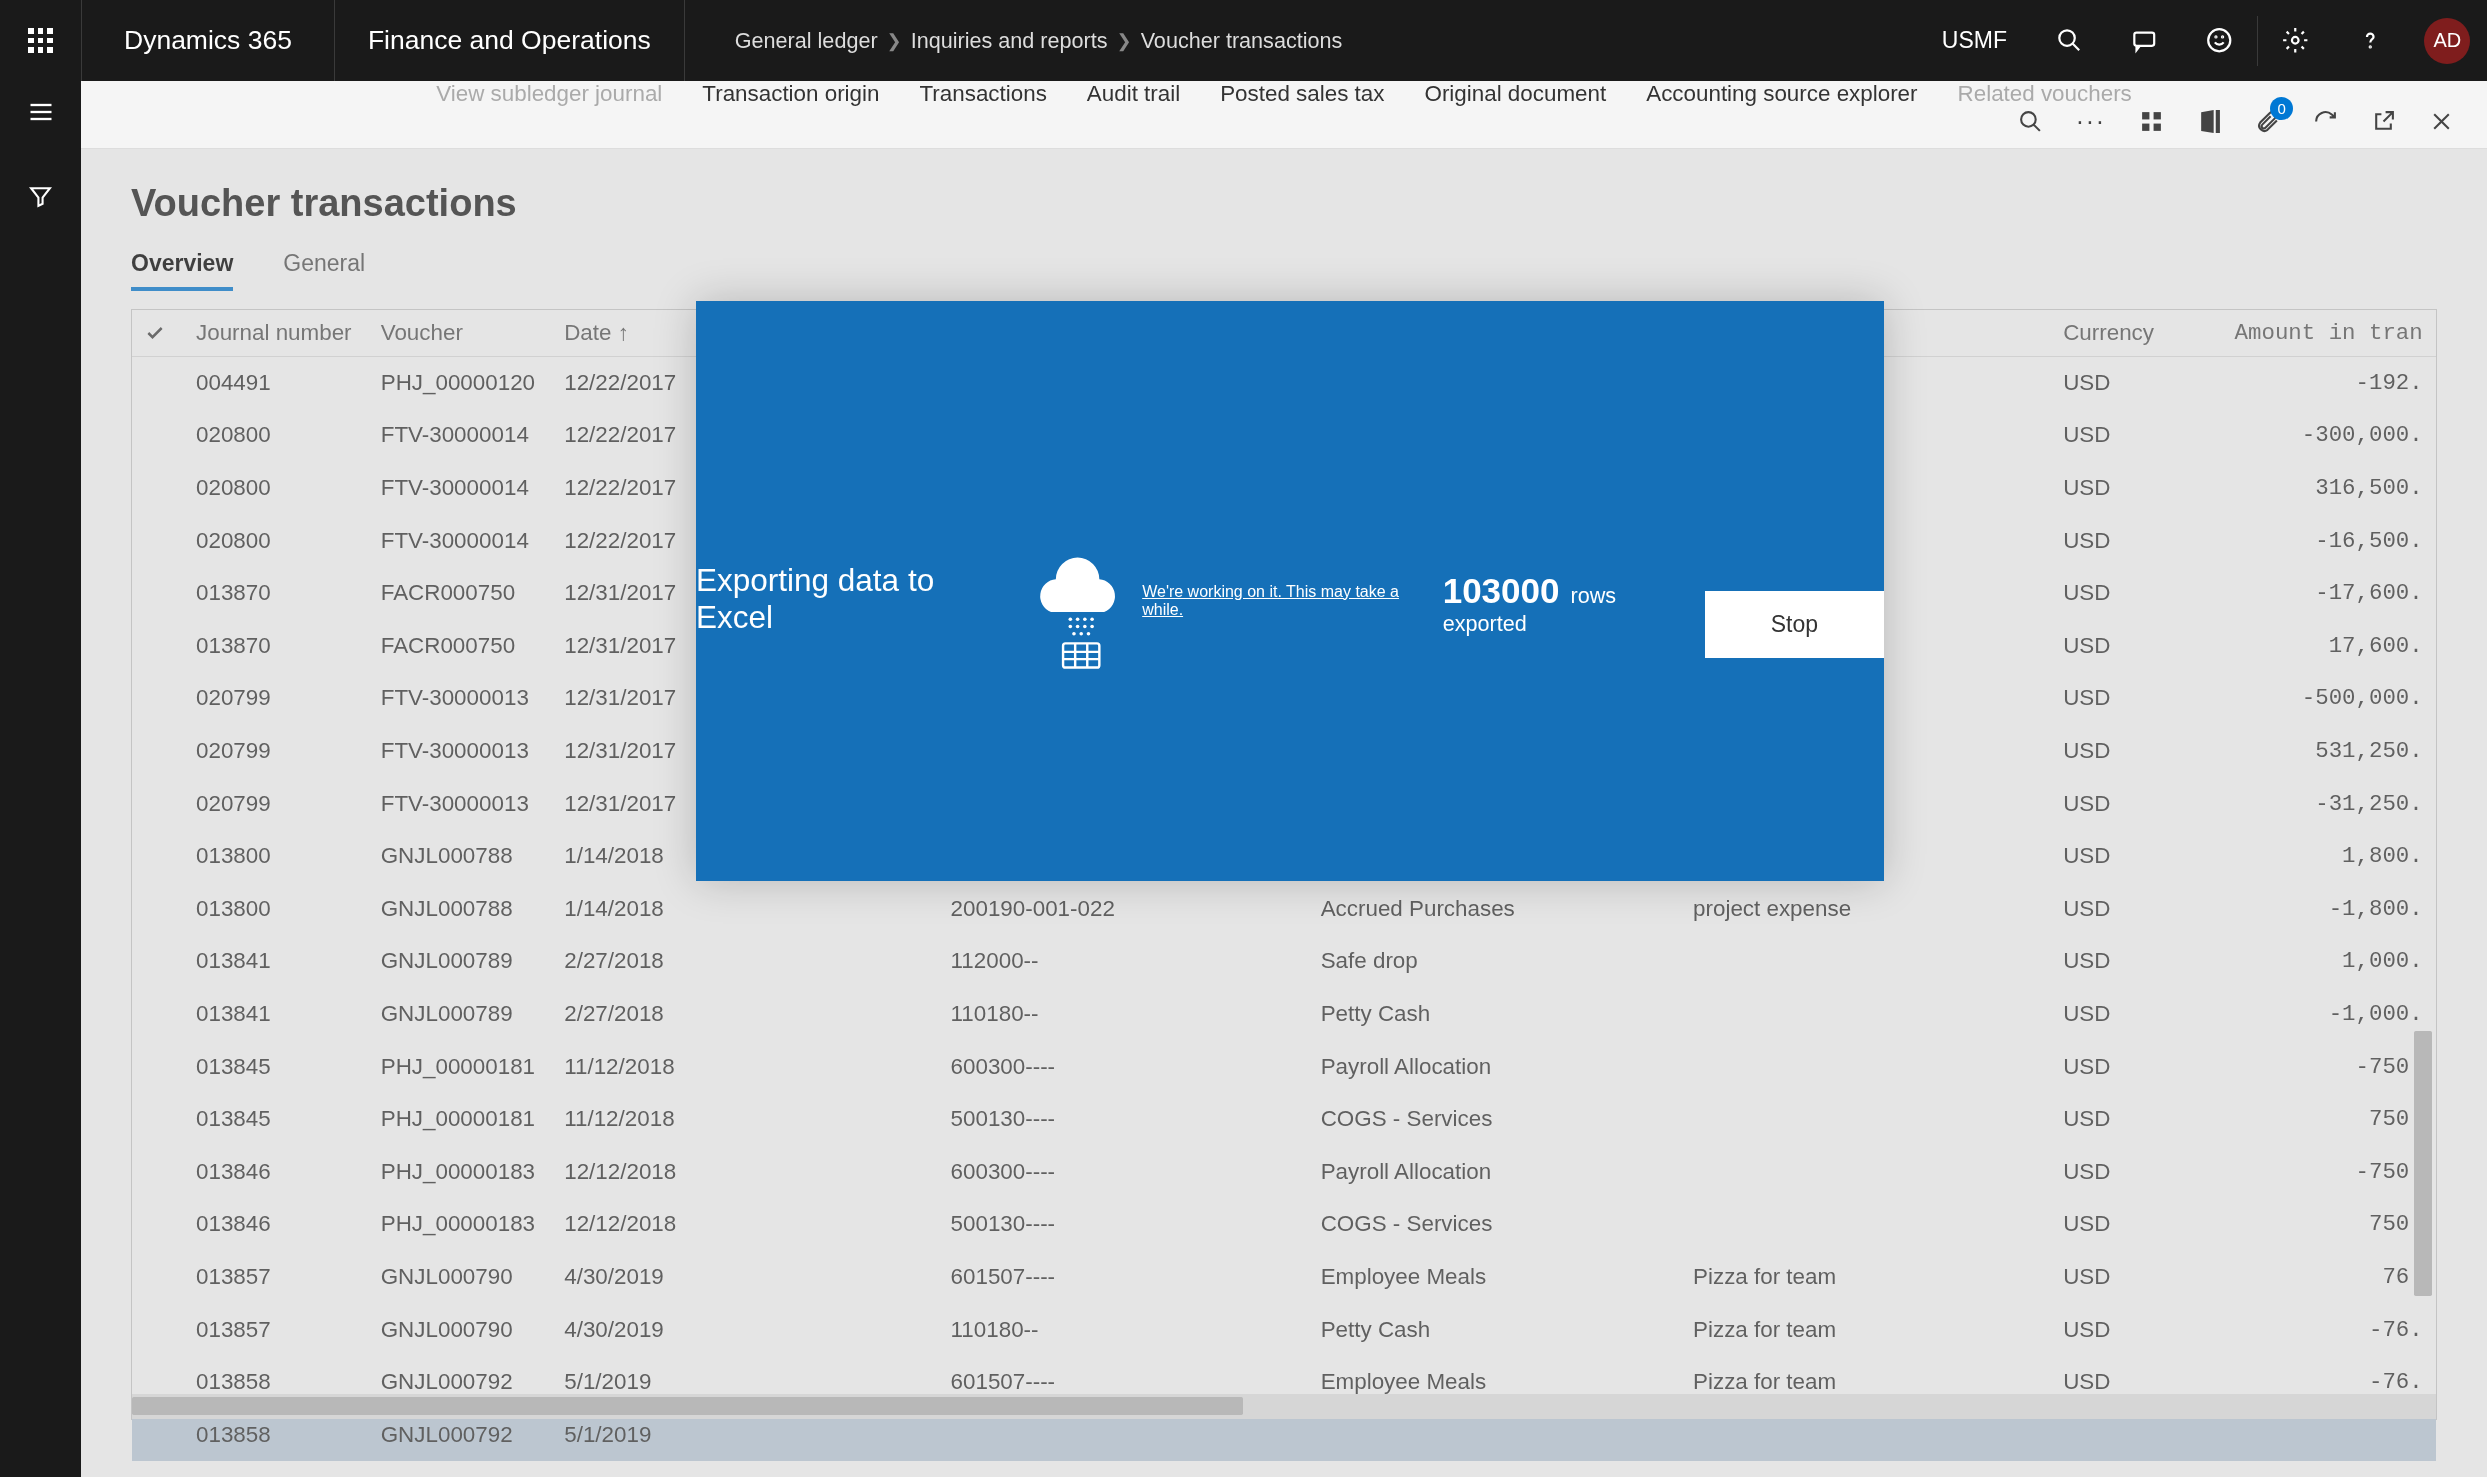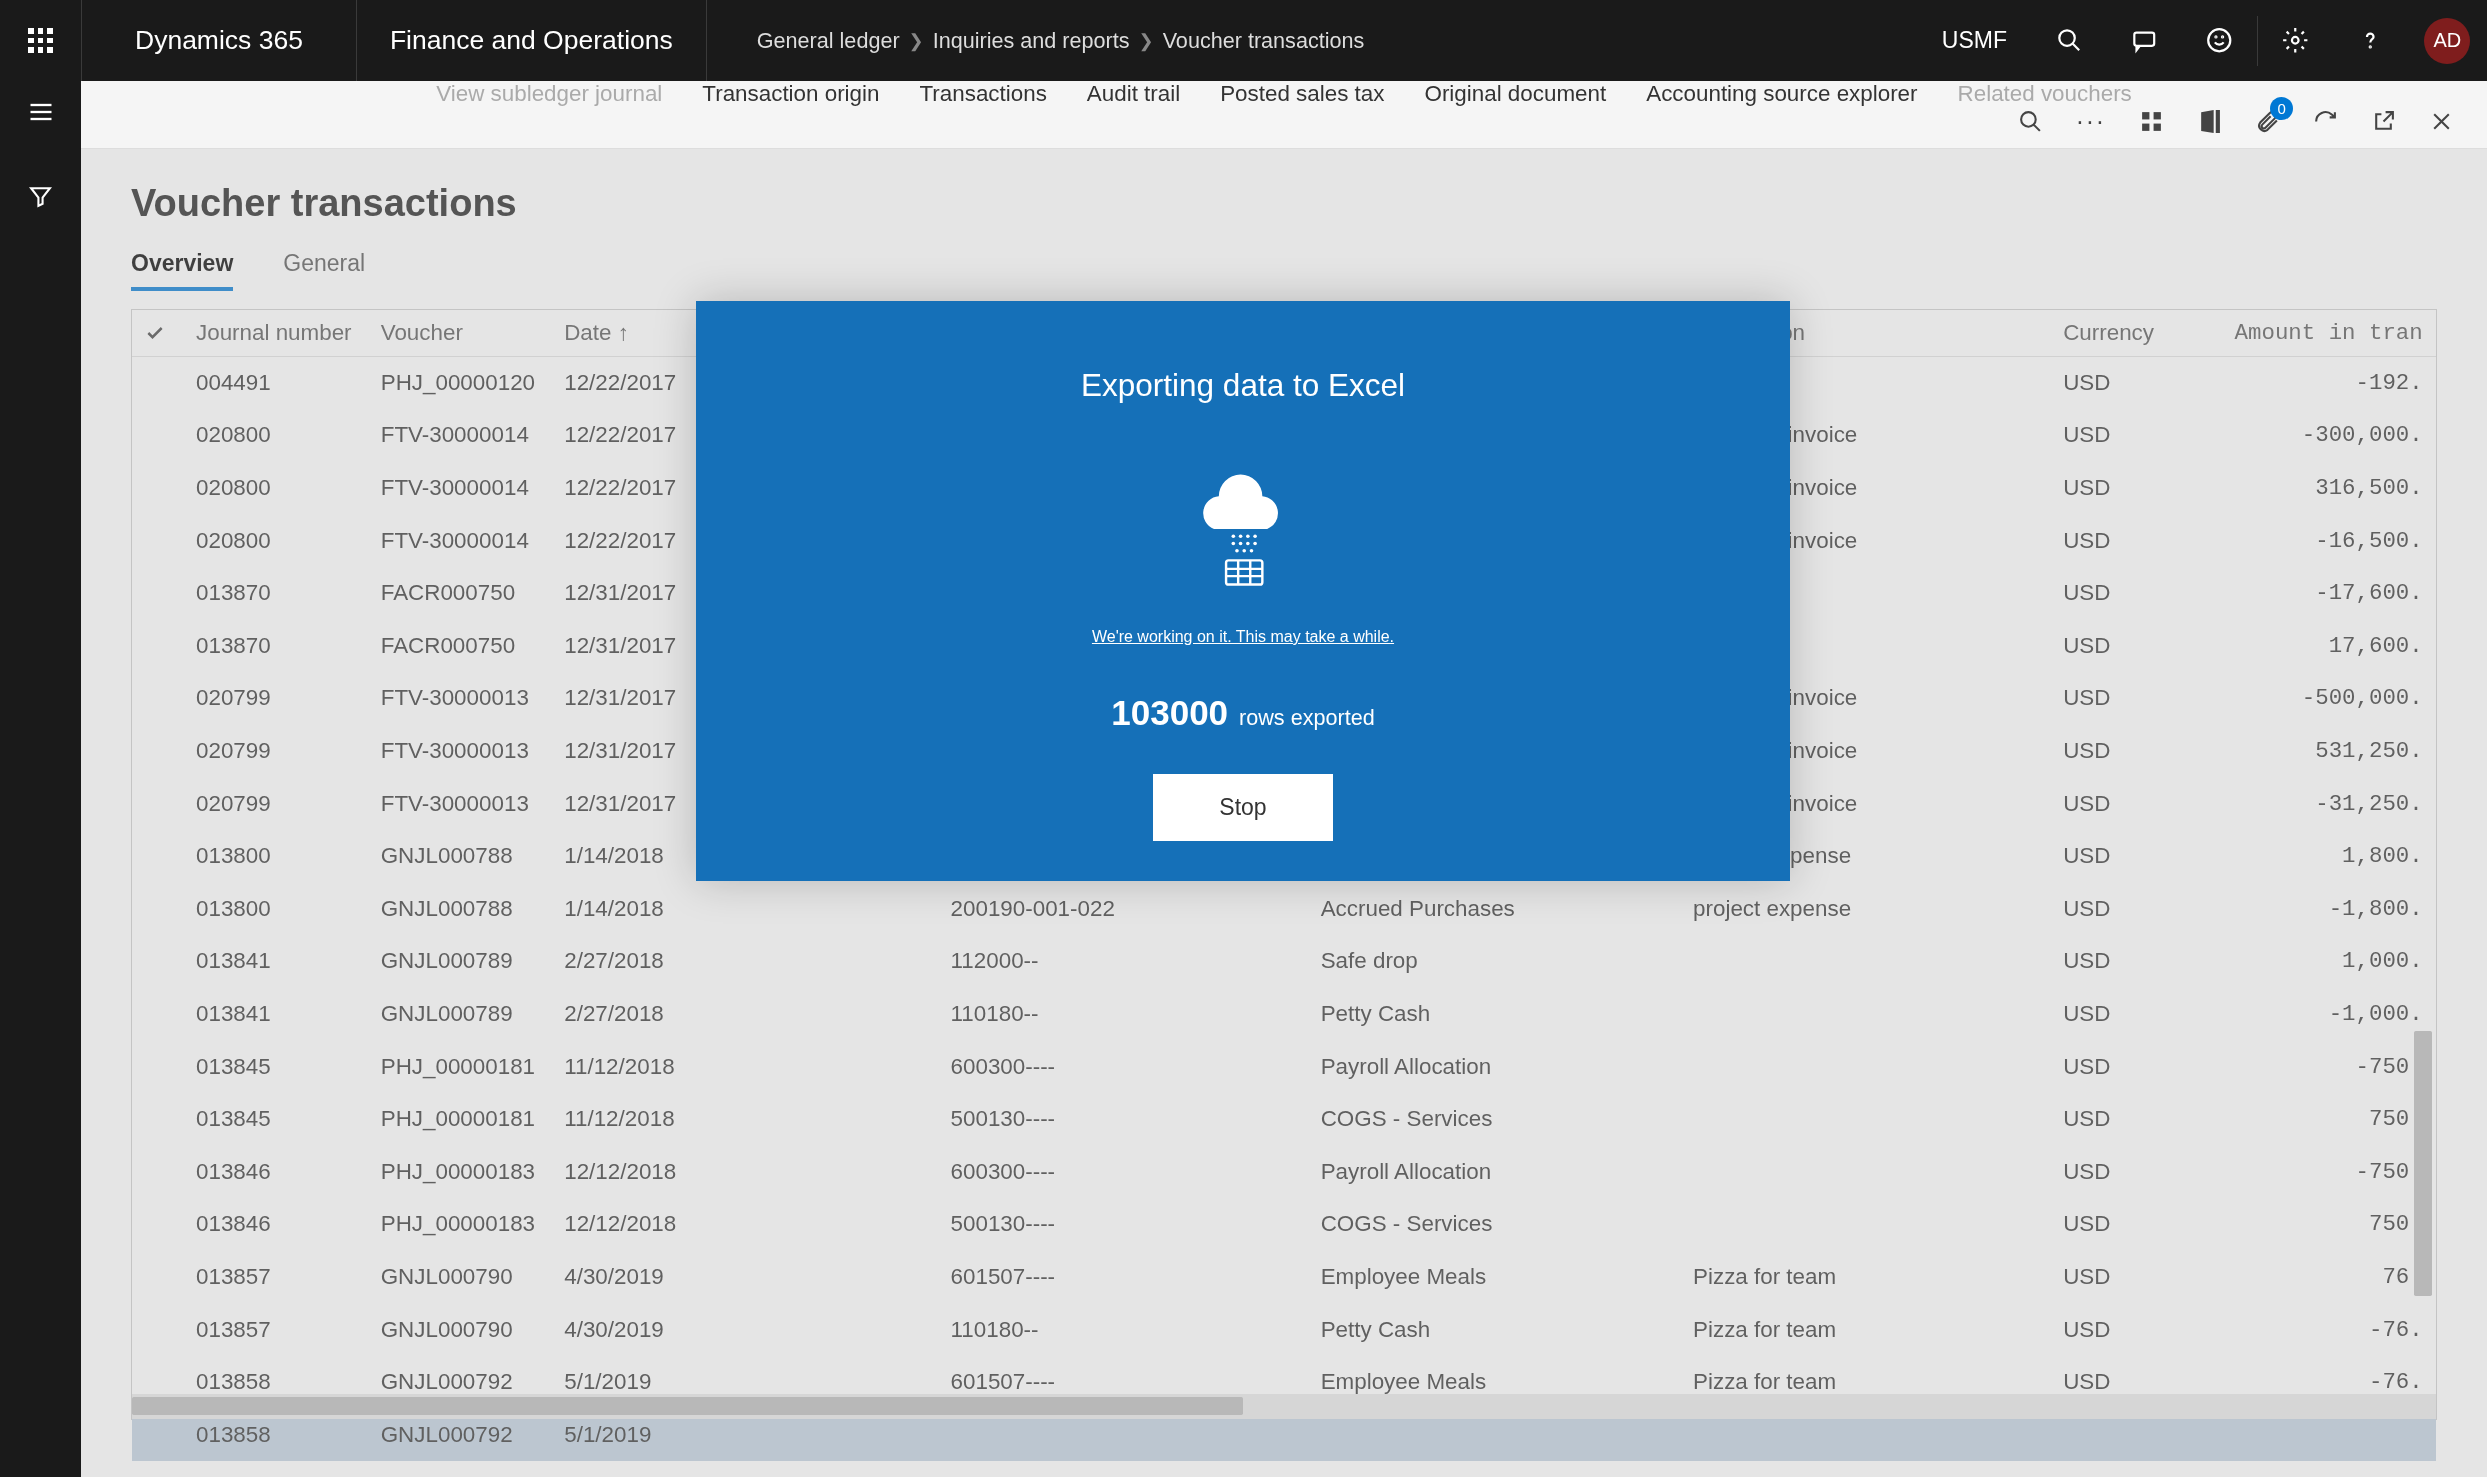--- a/index.html
+++ b/index.html
@@ -3,21 +3,21 @@
 <meta charset="utf-8">
 <style>
   * { box-sizing: border-box; margin: 0; padding: 0; }
   html, body { width: 2487px; height: 1477px; font-family: "Segoe UI", Arial, sans-serif; overflow: hidden; background: #fff; }
   
   
   .topbar { height: 81px; background: #1a1a1a; color: #fff; display: flex; align-items: center; }
   .topbar .waffle { width: 81px; height: 81px; display: flex; align-items: center; justify-content: center; }
   .waffle-grid { display: grid; grid-template-columns: repeat(3, 5.8px); grid-template-rows: repeat(3, 5.8px); gap: 4.1px; }
   .waffle-grid span { background: #fff; width: 5.8px; height: 5.8px; }
-  .topbar .brand { font-size: 26.5px; font-weight: 400; padding: 0 53px; border-left: 0.8px solid #3a3a3a; border-right: 0.8px solid #3a3a3a; height: 100%; display: flex; align-items: center; }
+  .topbar .brand { font-size: 26.5px; font-weight: 400; padding: 0 42px; border-left: 0.8px solid #3a3a3a; border-right: 0.8px solid #3a3a3a; height: 100%; display: flex; align-items: center; }
   .topbar .module { font-size: 26.5px; font-weight: 400; padding: 0 33px; height: 100%; display: flex; align-items: center; border-right: 0.8px solid #3a3a3a;}
   .topbar .breadcrumb { display: flex; align-items: center; padding: 0 50px; font-size: 21.6px; color: #ddd; gap: 9px; }
   .breadcrumb-sep { font-size: 18px; color: #888; }
   .topbar .right { margin-left: auto; display: flex; align-items: center; height: 100%; }
   .topbar .company { font-size: 23px; font-weight: 400; padding: 0 25px; }
   .topbar .icon-btn { width: 75px; height: 100%; display: flex; align-items: center; justify-content: center; }
   .topbar .avatar { width: 46px; height: 46px; border-radius: 50%; background: #7f1d1d; color: #fff; display: flex; align-items: center; justify-content: center; font-size: 20px; margin: 0 16.6px; }
   .topbar .sep { width:0.8px; height: 50px; background:#3a3a3a;}
 
   
@@ -47,21 +47,21 @@
   .grid .selrow { background: #c0d0df; }
   .check-col { width: 50px; text-align:center;}
   .hscroll { position:absolute; left:0; right:0; bottom:0; height:25px; background:#e8e8e8;}
   .hscroll .thumb{ position:absolute; left:0; width:1111px; top:3.3px; height:18px; background:#bbb; border-radius:1.7px;}
   .vscroll { position:absolute; right:0; top:41px; bottom:25px; width:25px; background:transparent;}
   .vscroll .thumb{ position:absolute; top:680px; height:265px; width:18px; left:3.3px; background:#bbb; border-radius:1.7px;}
 
   
   .overlay { position: absolute; inset: 0; background: rgba(255,255,255,0.0); }
   .overlay .dimmer { position:absolute; left:81px; top:149px; right:0; bottom:0; background: rgba(180,180,180,0.35); }
-  .modal { position: absolute; left: 696px; top: 301px; width: 1094px; height: 580px; background: #1570b8; color: #fff; display:flex; flex-direction:column; align-items:center; padding-top: 66px; box-shadow: 0 0 41px rgba(0,0,0,0.2);}
+  .modal { position: absolute; left: 696px; top: 301px; width: 1188px; height: 580px; background: #1570b8; color: #fff; display:flex; flex-direction:row; align-items:center; padding-top: 66px; box-shadow: 0 0 41px rgba(0,0,0,0.2);}
   .modal-title { font-size: 31.5px; font-weight: 400; margin-bottom: 50px;}
   .modal .cloud-icon { margin-bottom: 41px; }
   .modal .msg { font-size: 16px; margin-bottom: 47px; text-decoration: underline;}
   .modal .progress { font-size: 21.6px; margin-bottom: 41px;}
   .modal .progress .count { font-size: 35px; font-weight: 600; margin-right: 5px;}
   .modal .stop-btn { background: #fff; color: #333; border: none; padding: 20px 66px; font-size: 23px; cursor:pointer;}
 
   svg { display:block; }
 </style>
 </head>

